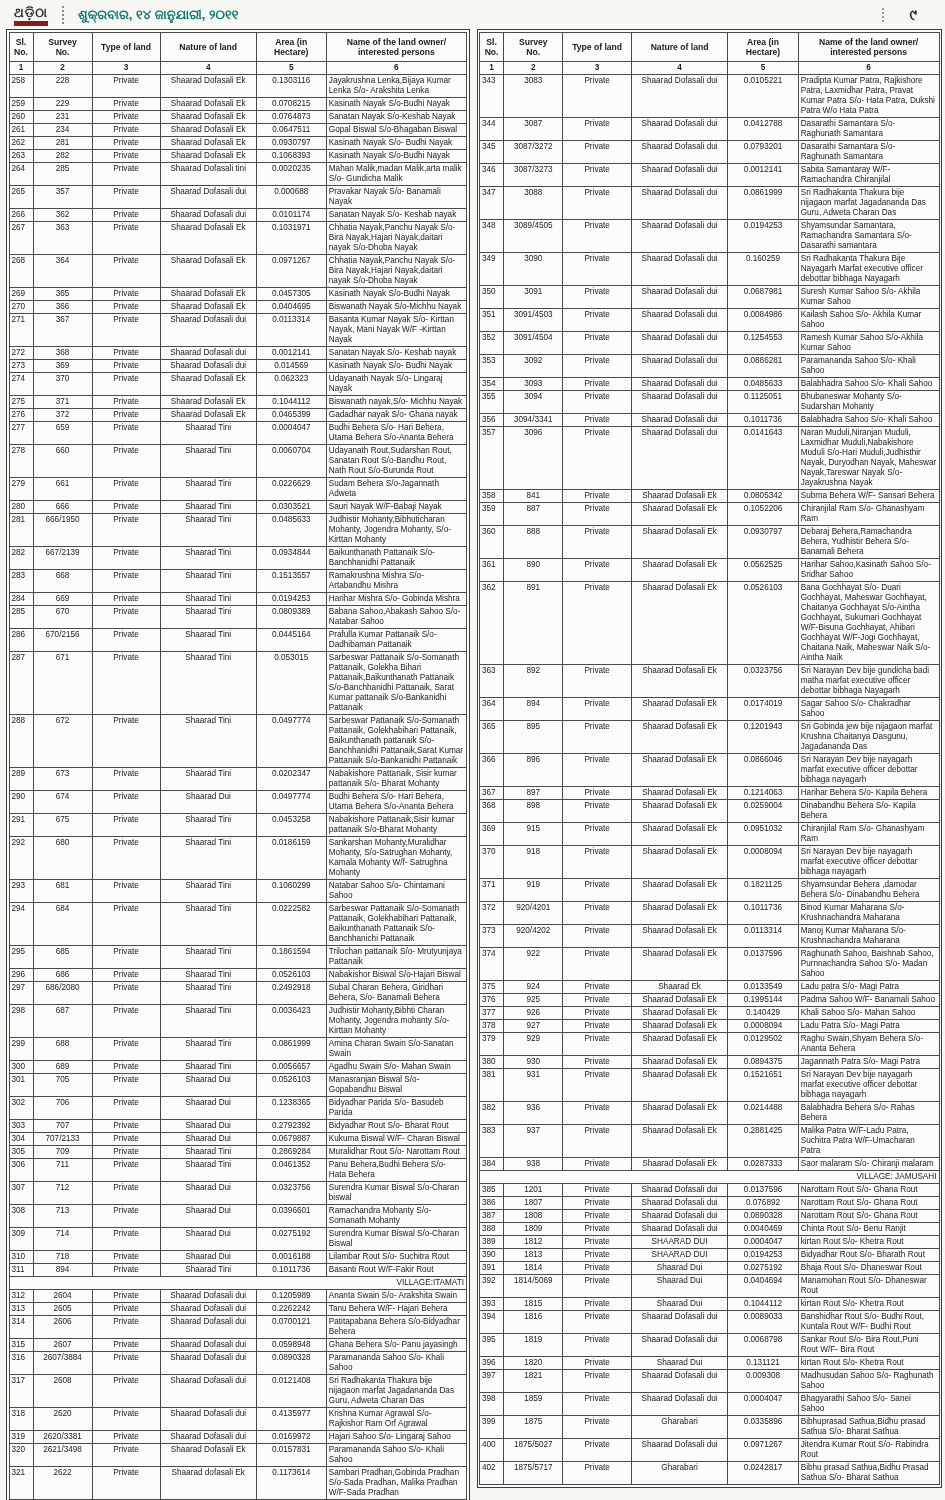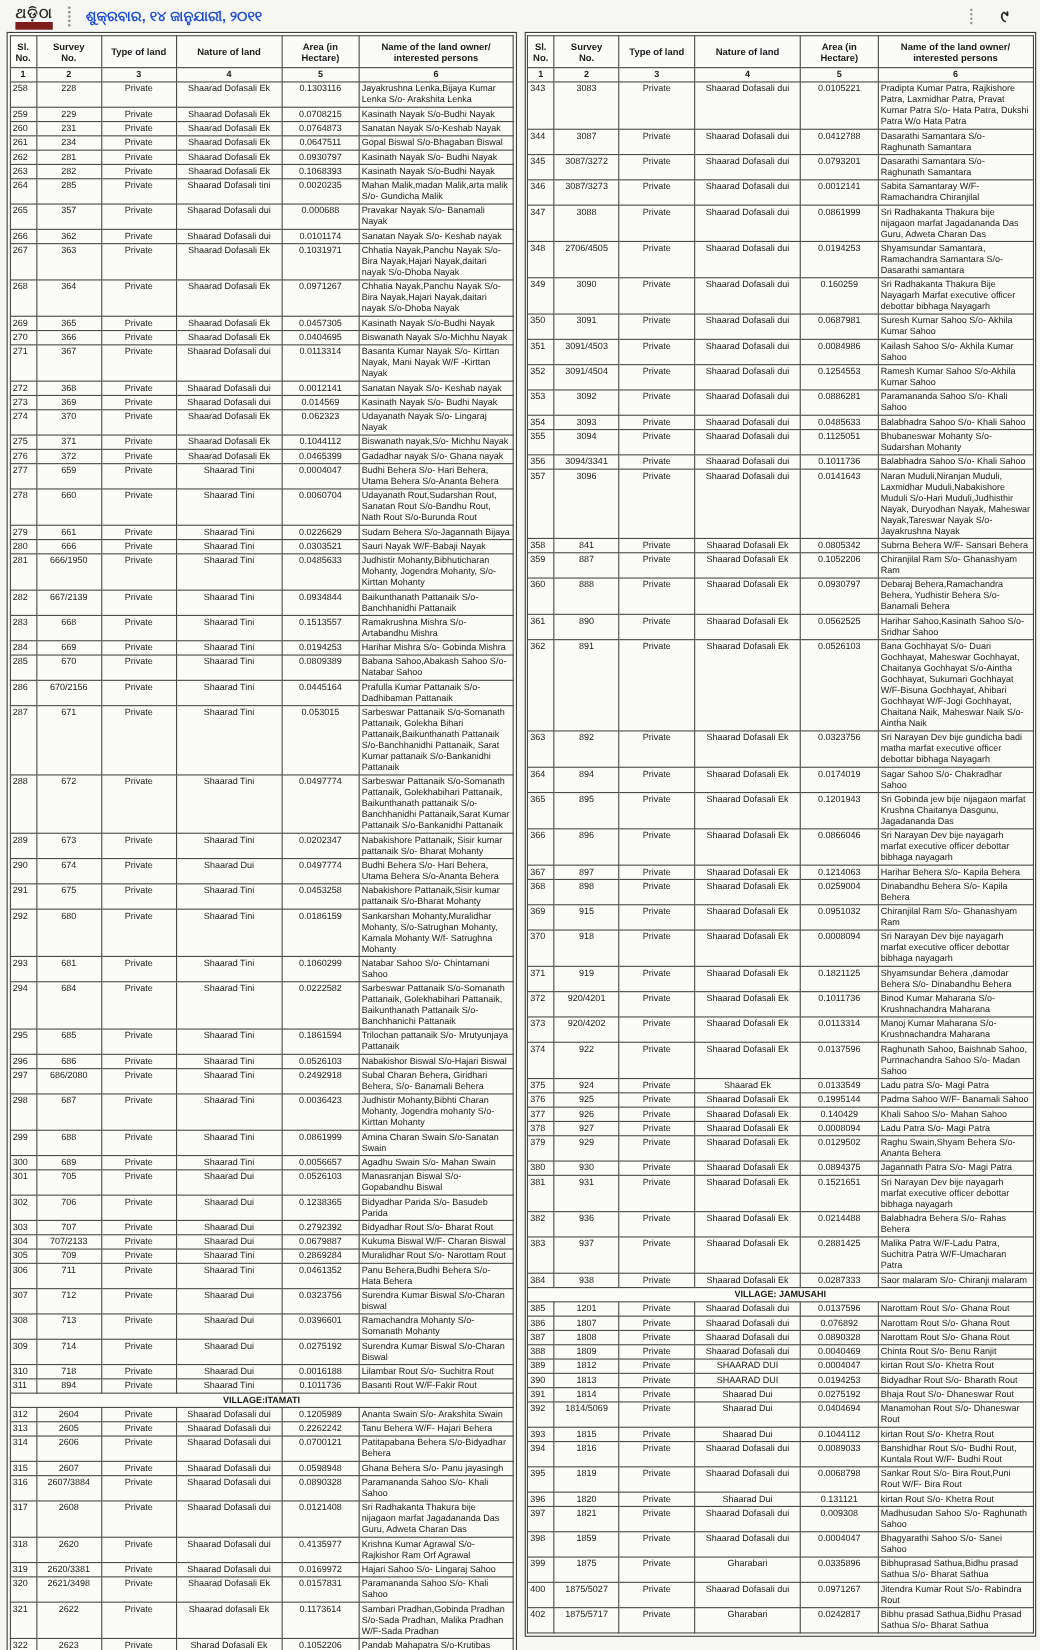--- a/index.html
+++ b/index.html
@@ -6,23 +6,23 @@
   body{
     width:945px;height:1500px;overflow:hidden;
     background:#f6f6f3;color:#161616;
     font-family:"Liberation Sans", sans-serif;
     position:relative;
   }
   .topbar{
     height:24px;display:flex;align-items:center;
     padding:3px 10px 0 14px;position:relative;
   }
-  .odia-word{font-size:13px;font-weight:bold;color:#2b2b2b;border-bottom:7px solid #7f1d1d;letter-spacing:1px;}
+  .odia-word{font-size:13px;font-weight:bold;color:#2b2b2b;border-bottom:5px solid #7f1d1d;letter-spacing:1px;}
   .dotsep{display:inline-block;height:18px;border-left:2px dotted #888;margin:0 14px;}
-  .date{font-size:13px;font-weight:bold;color:#1d4ed8;}
+  .date{font-size:13px;font-weight:bold;color:#0f766e;}
   .spacer{flex:1;}
   .dotsep2{display:inline-block;height:14px;border-left:2px dotted #999;margin:0 26px 0 0;}
   .pagenum{font-size:15px;font-weight:bold;color:#222;padding-right:18px;}
   .cols{display:flex;gap:7px;padding:2px 3px 0 6px;align-items:flex-start;}
   .tblwrap{border:1.5px solid #3c3c3c;padding:1.5px;background:#fbfbf9;}
   .lwrap{width:461px;}
   .rwrap{width:463px;}
   table.gz{border-collapse:collapse;table-layout:fixed;width:100%;background:#fbfbf9;}
   table.gz th, table.gz td{
     border:1px solid #4a4a4a;
@@ -31,21 +31,21 @@
     overflow:hidden;word-wrap:break-word;
   }
   table.gz th{font-size:8.6px;font-weight:bold;text-align:center;white-space:pre-line;vertical-align:middle;padding:4px 2px;}
   tr.numrow th{padding:1px 2px;font-size:8.2px;}
   td.c0{text-align:left;}
   td.c1{text-align:center;}
   td.c2{text-align:center;}
   td.c3{text-align:center;}
   td.c4{text-align:center;}
   td.c5{text-align:left;}
-  td.village{font-weight:bold;font-size:8.4px;text-align:center;}
+  td.village{font-weight:normal;font-size:8.4px;text-align:right;}
 </style>
 </head>
 <body>
 
 <div class="topbar">
   <span class="odia-word">ଥଡ଼ିଠା</span>
   <span class="dotsep"></span>
   <span class="date">ଶୁକ୍ରବାର, ୧୪ ଜାନୁଯାରୀ, ୨୦୧୧</span>
   <span class="spacer"></span>
   <span class="dotsep2"></span>
@@ -254,21 +254,21 @@
             <td class="c3">Shaarad Tini</td>
             <td class="c4">0.0060704</td>
             <td class="c5">Udayanath Rout,Sudarshan Rout, Sanatan Rout S/o-Bandhu Rout, Nath Rout S/o-Burunda Rout</td>
           </tr>
           <tr>
             <td class="c0">279</td>
             <td class="c1">661</td>
             <td class="c2">Private</td>
             <td class="c3">Shaarad Tini</td>
             <td class="c4">0.0226629</td>
-            <td class="c5">Sudam Behera S/o-Jagannath Bijaya</td>
+            <td class="c5">Sudam Behera S/o-Jagannath Adweta</td>
           </tr>
           <tr>
             <td class="c0">280</td>
             <td class="c1">666</td>
             <td class="c2">Private</td>
             <td class="c3">Shaarad Tini</td>
             <td class="c4">0.0303521</td>
             <td class="c5">Sauri Nayak W/F-Babaji Nayak</td>
           </tr>
           <tr>
@@ -682,21 +682,21 @@
           <tr>
             <td class="c0">347</td>
             <td class="c1">3088</td>
             <td class="c2">Private</td>
             <td class="c3">Shaarad Dofasali dui</td>
             <td class="c4">0.0861999</td>
             <td class="c5">Sri Radhakanta Thakura bije nijagaon marfat Jagadananda Das Guru, Adweta Charan Das</td>
           </tr>
           <tr>
             <td class="c0">348</td>
-            <td class="c1">2706/4505</td>
+            <td class="c1">3089/4505</td>
             <td class="c2">Private</td>
             <td class="c3">Shaarad Dofasali dui</td>
             <td class="c4">0.0194253</td>
             <td class="c5">Shyamsundar Samantara, Ramachandra Samantara S/o-Dasarathi samantara</td>
           </tr>
           <tr>
             <td class="c0">349</td>
             <td class="c1">3090</td>
             <td class="c2">Private</td>
             <td class="c3">Shaarad Dofasali dui</td>

